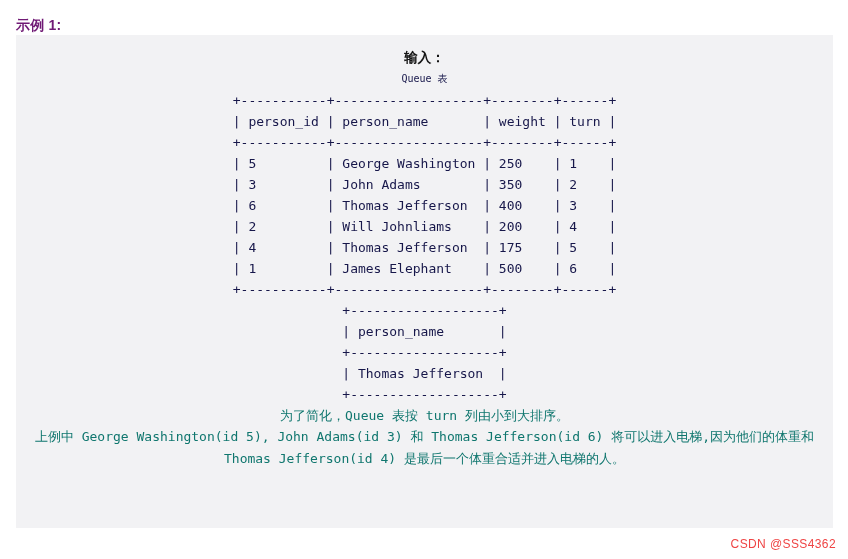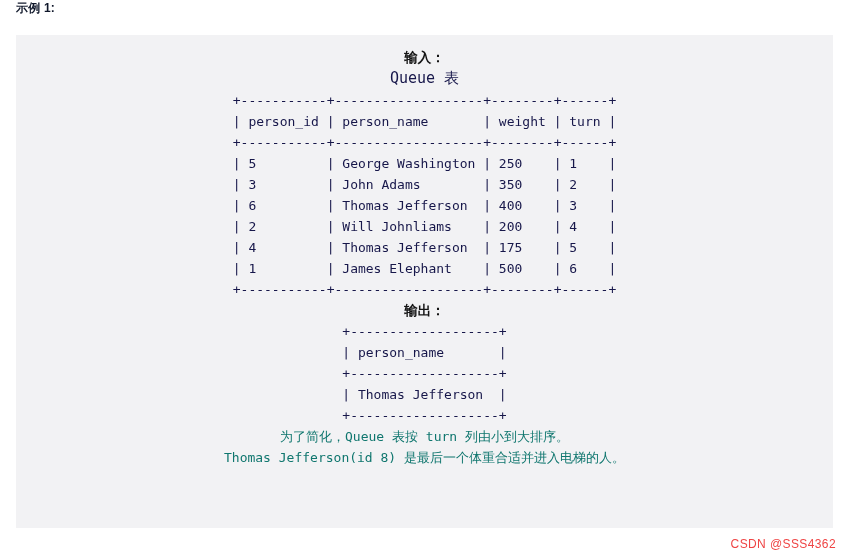--- a/index.html
+++ b/index.html
@@ -16,24 +16,24 @@
     overflow: hidden;
   }
   .page {
     position: relative;
     width: 848px;
     height: 559px;
   }
   .section-title {
     position: absolute;
     left: 16px;
-    top: 0;
-    font-size: 12px;
+    top: 17px;
+    font-size: 14px;
     font-weight: bold;
-    color: #0f172a;
+    color: #701a75;
     letter-spacing: 0.2px;
   }
   .code-block {
     position: absolute;
     left: 16px;
     top: 35px;
     width: 817px;
     height: 493px;
     background: #f2f2f4;
     box-sizing: border-box;
@@ -52,21 +52,21 @@
   .mono {
     font-family: "DejaVu Sans Mono", "Liberation Mono", monospace;
     font-size: 13px;
     line-height: 21px;
     color: #17174a;
     white-space: pre;
     letter-spacing: 0px;
   }
   .mono-mixed {
     font-family: "DejaVu Sans Mono", "Liberation Mono", monospace;
-    font-size: 15px;
+    font-size: 10px;
     line-height: 21.5px;
     color: #17174a;
     white-space: pre;
   }
   .explain-line {
     font-family: "DejaVu Sans Mono", "Liberation Mono", monospace;
     font-size: 13px;
     line-height: 21.5px;
     color: #0f766e;
     white-space: pre-wrap;
@@ -100,30 +100,30 @@
 | 5         | George Washington | 250    | 1    |
 | 3         | John Adams        | 350    | 2    |
 | 6         | Thomas Jefferson  | 400    | 3    |
 | 2         | Will Johnliams    | 200    | 4    |
 | 4         | Thomas Jefferson  | 175    | 5    |
 | 1         | James Elephant    | 500    | 6    |
 +-----------+-------------------+--------+------+</div>
     </div>
 
     <div class="block-group">
-      <div class="label">输出：</div>
       <div class="mono">+-------------------+
 | person_name       |
 +-------------------+
 | Thomas Jefferson  |
 +-------------------+</div>
     </div>
 
     <div class="block-group">
       <div class="explain-line">为了简化，Queue 表按 turn 列由小到大排序。</div>
-      <div class="explain-line">Thomas Jefferson(id 8) 是最后一个体重合适并进入电梯的人。</div>
+      <div class="explain-line">上例中 George Washington(id 5), John Adams(id 3) 和 Thomas Jefferson(id 6) 将可以进入电梯,因为他们的体重和</div>
+      <div class="explain-line">Thomas Jefferson(id 4) 是最后一个体重合适并进入电梯的人。</div>
     </div>
 
   </div>
 
   <div class="watermark">CSDN @SSS4362</div>
 
 </div>
 
 </body></html>

